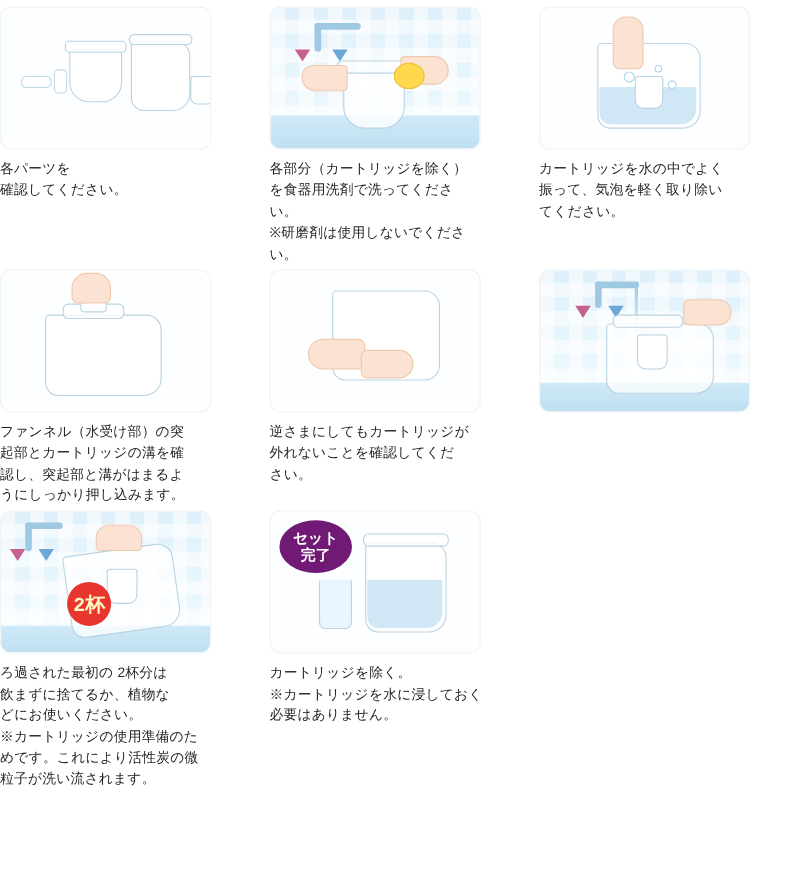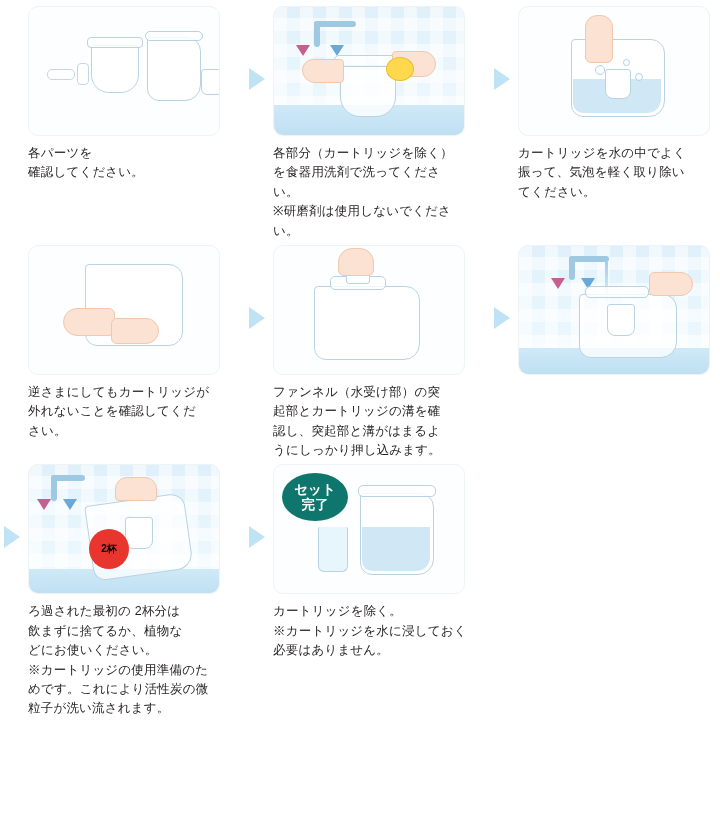--- a/index.html
+++ b/index.html
@@ -24,21 +24,20 @@
   .grid {
     display: grid;
     grid-template-columns: 245px 245px 230px;
     grid-template-rows: auto auto auto;
     column-gap: 0px;
     row-gap: 4px;
   }
   .cell {
     position: relative;
     box-sizing: border-box;
-    padding-left: 28px;
     padding-right: 6px;
   }
   .arrow {
     position: absolute;
     left: 4px;
     top: 62px;
     width: 0;
     height: 0;
     border-top: 11px solid transparent;
     border-bottom: 11px solid transparent;
@@ -123,32 +122,33 @@
     border-left: 7px solid transparent;
     border-right: 7px solid transparent;
     border-top: 11px solid #c6608f;
   }
   .knob.blue { border-top-color: #6aa8d8; }
   .badge-cups {
     position: absolute;
     width: 40px; height: 40px;
     border-radius: 50%;
     background: #e8352e;
-    color: #000000;
-    font-size: 10px;
+    color: #fef9c3;
+    font-size: 18px;
     font-weight: bold;
     display: flex;
     align-items: center;
     justify-content: center;
+    font-family: Liberation Mono, monospace;
   }
   .badge-done {
     position: absolute;
     width: 66px; height: 48px;
     border-radius: 50%;
-    background: #0f766e;
+    background: #701a75;
     color: #ffffff;
     font-size: 13.5px;
     font-weight: bold;
     line-height: 1.15;
     display: flex;
     align-items: center;
     justify-content: center;
     text-align: center;
     white-space: pre-line;
   }
@@ -232,43 +232,43 @@
         <div class="bubble" style="left:76px;top:58px;width:8px;height:8px;"></div>
         <div class="bubble" style="left:116px;top:66px;width:6px;height:6px;"></div>
         <div class="bubble" style="left:104px;top:52px;width:5px;height:5px;"></div>
       </div>
       <div class="caption">カートリッジを水の中でよく
 振って、気泡を軽く取り除い
 てください。</div>
     </div>
 
     <div class="cell">
-
-      <div class="panel plain">
-        <div class="pitcher-body" style="left:56px;top:18px;width:96px;height:80px;border-radius:14px 12px 4px 14px;transform:rotate(180deg);"></div>
-        <div class="hand" style="left:34px;top:62px;width:50px;height:26px;border-radius:14px 6px 6px 14px;"></div>
-        <div class="hand" style="left:82px;top:72px;width:46px;height:24px;border-radius:6px 14px 14px 6px;"></div>
-      </div>
-      <div class="caption">逆さまにしてもカートリッジが
-外れないことを確認してくだ
-さい。</div>
-    </div>
-
-    <div class="cell">
       <div class="arrow"></div>
       <div class="panel plain">
         <div class="pitcher-body" style="left:40px;top:40px;width:104px;height:72px;"></div>
         <div class="lid" style="left:56px;top:30px;width:54px;height:12px;"></div>
         <div class="cart" style="left:72px;top:20px;width:22px;height:16px;"></div>
         <div class="hand" style="left:64px;top:2px;width:34px;height:26px;border-radius:14px 14px 6px 6px;"></div>
       </div>
       <div class="caption">ファンネル（水受け部）の突
 起部とカートリッジの溝を確
 認し、突起部と溝がはまるよ
 うにしっかり押し込みます。</div>
+    </div>
+
+    <div class="cell">
+
+      <div class="panel plain">
+        <div class="pitcher-body" style="left:56px;top:18px;width:96px;height:80px;border-radius:14px 12px 4px 14px;transform:rotate(180deg);"></div>
+        <div class="hand" style="left:34px;top:62px;width:50px;height:26px;border-radius:14px 6px 6px 14px;"></div>
+        <div class="hand" style="left:82px;top:72px;width:46px;height:24px;border-radius:6px 14px 14px 6px;"></div>
+      </div>
+      <div class="caption">逆さまにしてもカートリッジが
+外れないことを確認してくだ
+さい。</div>
     </div>
 
     <div class="cell">
       <div class="arrow"></div>
       <div class="panel tiled">
         <div class="counter" style="height:26px;"></div>
         <div class="faucet-pipe" style="left:50px;top:10px;width:6px;height:24px;border-radius:3px;"></div>
         <div class="faucet-pipe" style="left:50px;top:10px;width:40px;height:6px;border-radius:3px;"></div>
         <div class="knob" style="left:32px;top:32px;"></div>
         <div class="knob blue" style="left:62px;top:32px;"></div>

